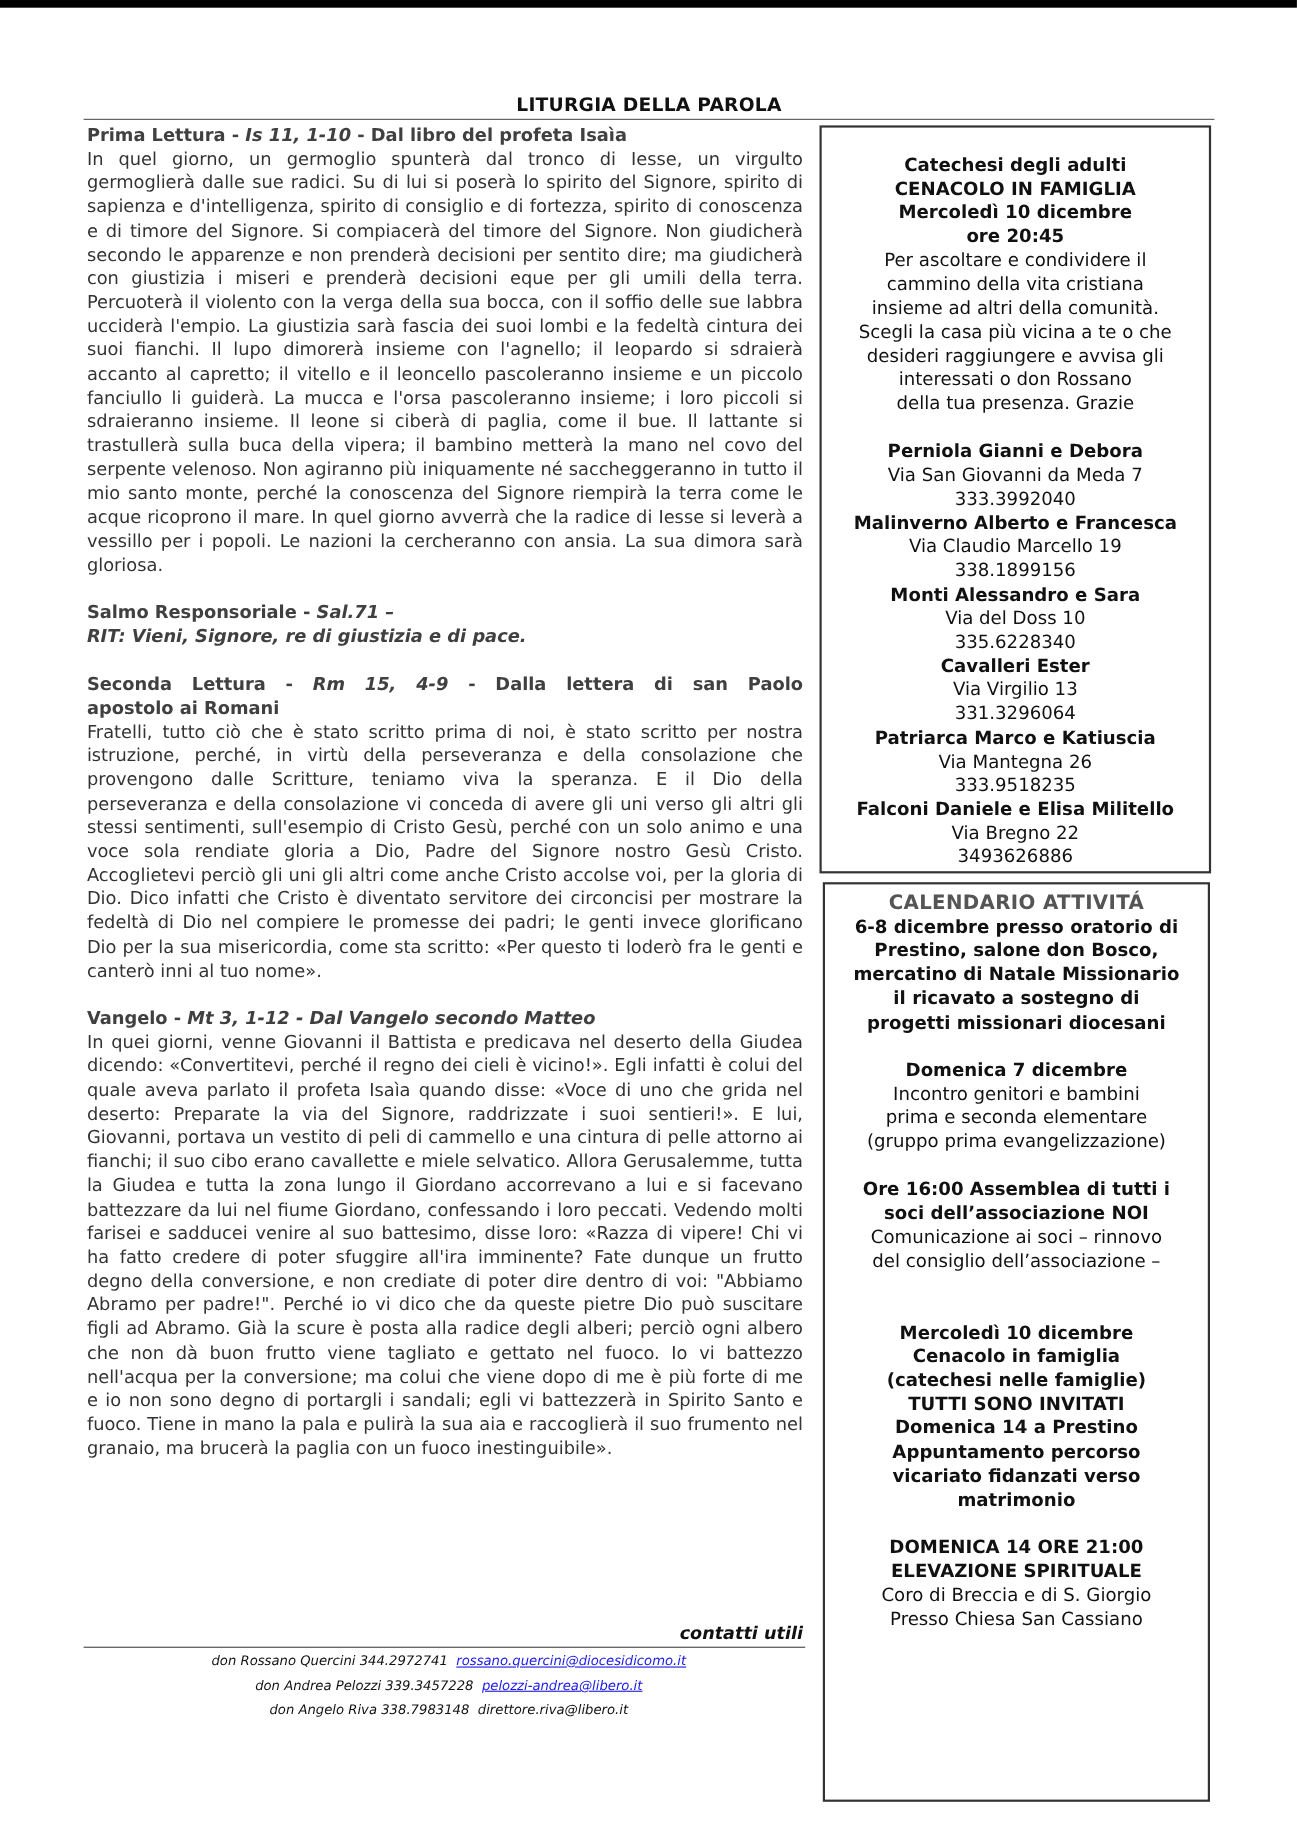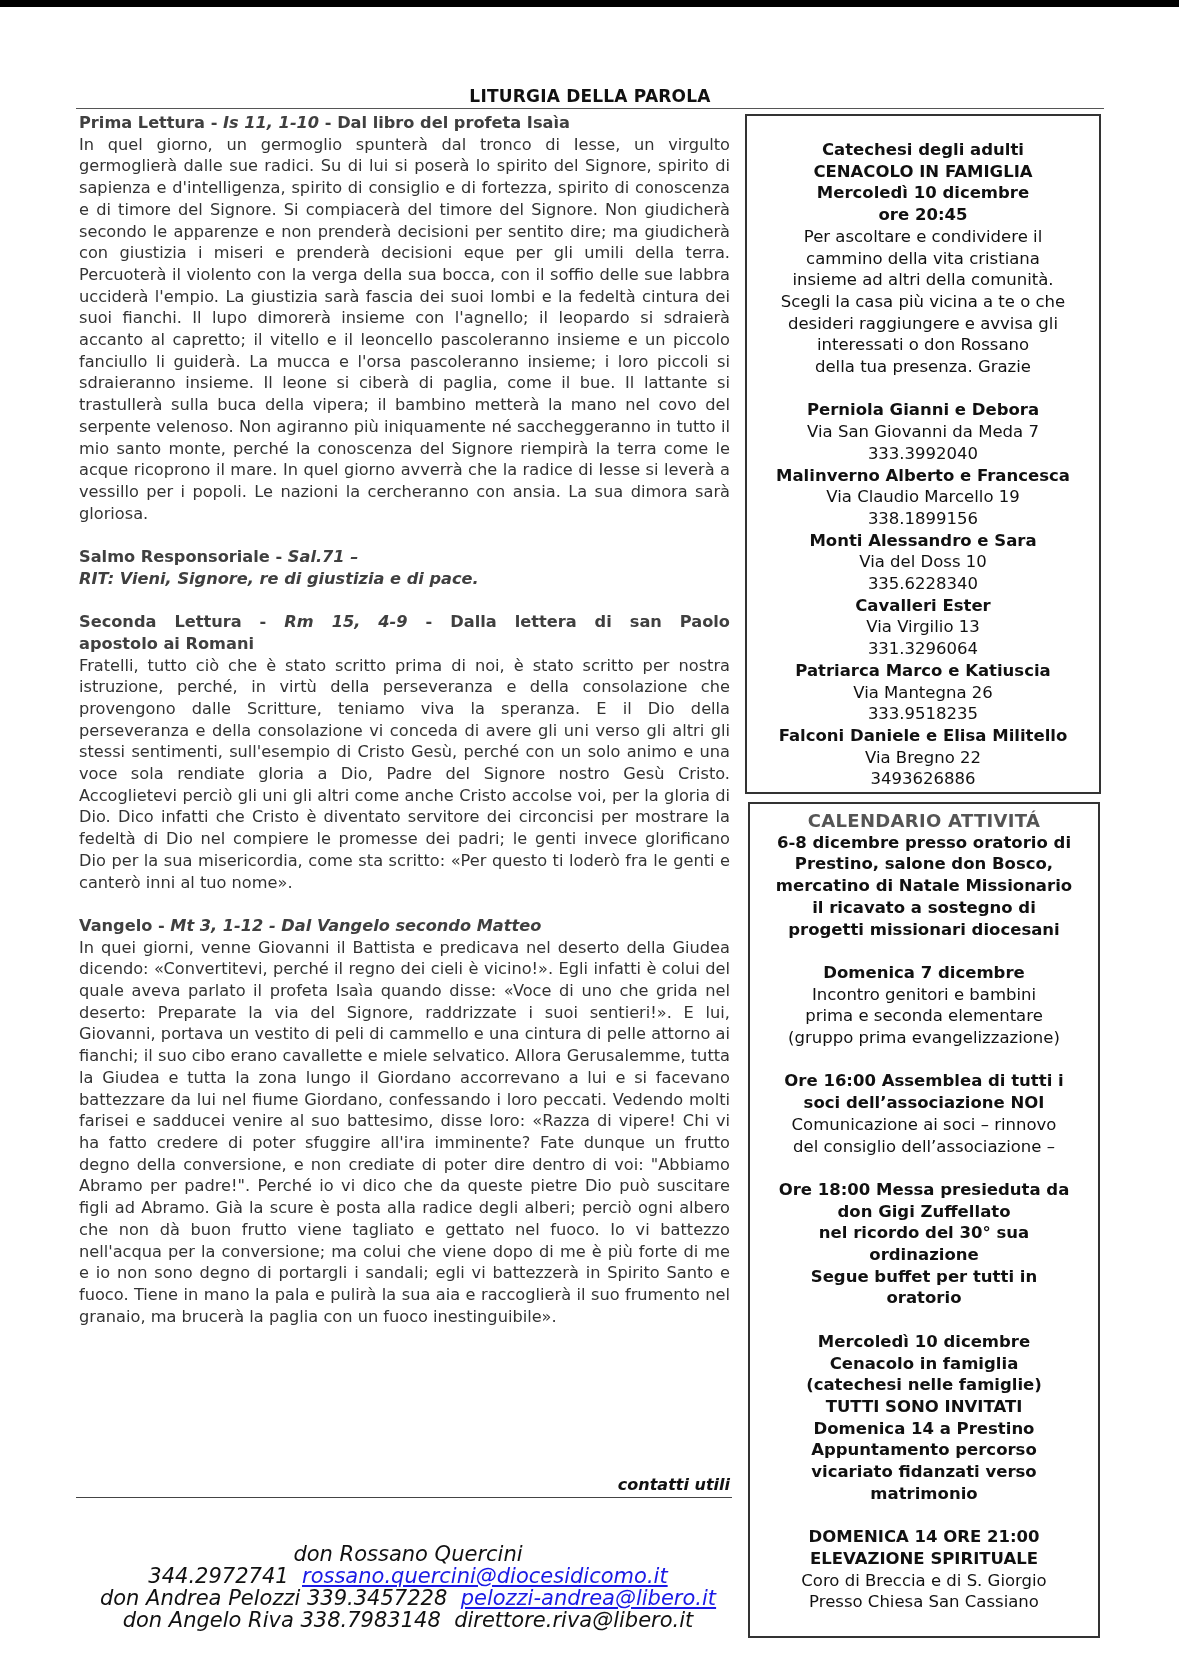--- a/index.html
+++ b/index.html
@@ -24,21 +24,21 @@
   .gap { height: 21.7px; }
   .spread { text-align: justify; text-align-last: justify; }
 
   .contacts-title {
     position: absolute; left: 79px; top: 1475px; width: 651px; text-align: right;
     font-weight: bold; font-style: italic; font-size: 16px; color: #111;
   }
   .contacts-rule { position: absolute; left: 76px; top: 1497px; width: 656px; border-top: 1.5px solid #444; }
   .contacts {
     position: absolute; left: 72px; top: 1499px; width: 672px; text-align: center;
-    font-style: italic; font-size: 21px; line-height: 22px; color: #111; margin-top: 44px;
+    font-style: italic; font-size: 12px; line-height: 22px; color: #111;
   }
   .contacts a { color: #1a1ae6; text-decoration: underline; }
 
   .box {
     position: absolute; border: 2px solid #333; background: #fff; text-align: center;
     font-size: 16.5px; line-height: 21.7px; color: #111;
   }
   .box1 { left: 745px; top: 114px; width: 356px; height: 680px; padding-top: 23px; box-sizing: border-box; }
   .box2 { left: 748px; top: 802px; width: 352px; height: 836px; padding-top: 6px; box-sizing: border-box; }
   .b { font-weight: bold; }
@@ -153,28 +153,20 @@
     <span class="line">(gruppo prima evangelizzazione)</span>
   </div>
   <div class="sp"></div>
   <div>
     <span class="line b">Ore 16:00 Assemblea di tutti i</span>
     <span class="line b">soci dell’associazione NOI</span>
     <span class="line">Comunicazione ai soci – rinnovo</span>
     <span class="line">del consiglio dell’associazione –</span>
   </div>
   <div class="sp"></div>
-  <div>
-    <span class="line b">Ore 18:00 Messa presieduta da</span>
-    <span class="line b">don Gigi Zuffellato</span>
-    <span class="line b">nel ricordo del 30° sua</span>
-    <span class="line b">ordinazione</span>
-    <span class="line b">Segue buffet per tutti in</span>
-    <span class="line b">oratorio</span>
-  </div>
   <div class="sp"></div>
   <div>
     <span class="line b">Mercoledì 10 dicembre</span>
     <span class="line b">Cenacolo in famiglia</span>
     <span class="line b">(catechesi nelle famiglie)</span>
     <span class="line b">TUTTI SONO INVITATI</span>
     <span class="line b">Domenica 14 a Prestino</span>
     <span class="line b">Appuntamento percorso</span>
     <span class="line b">vicariato fidanzati verso</span>
     <span class="line b">matrimonio</span>

